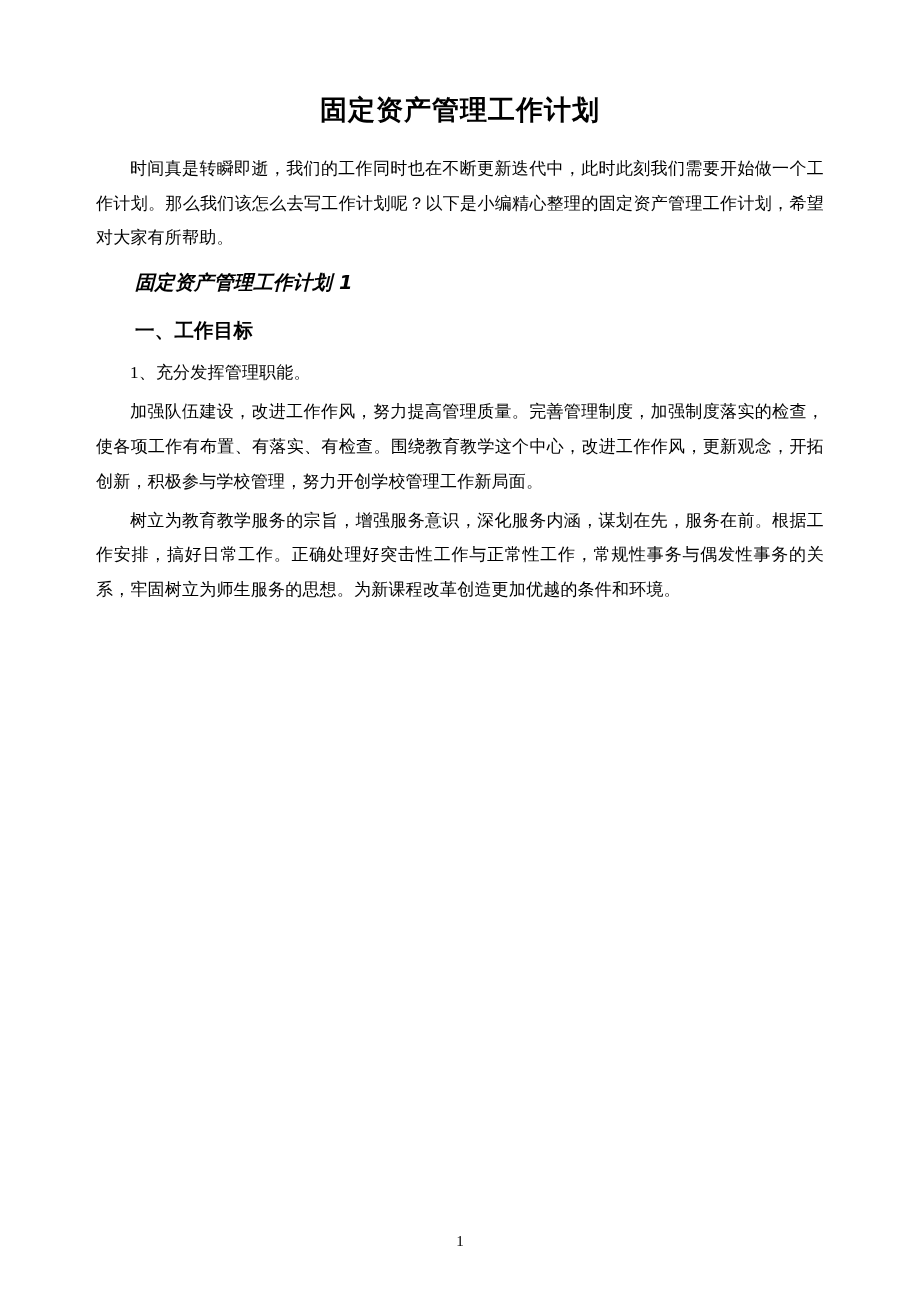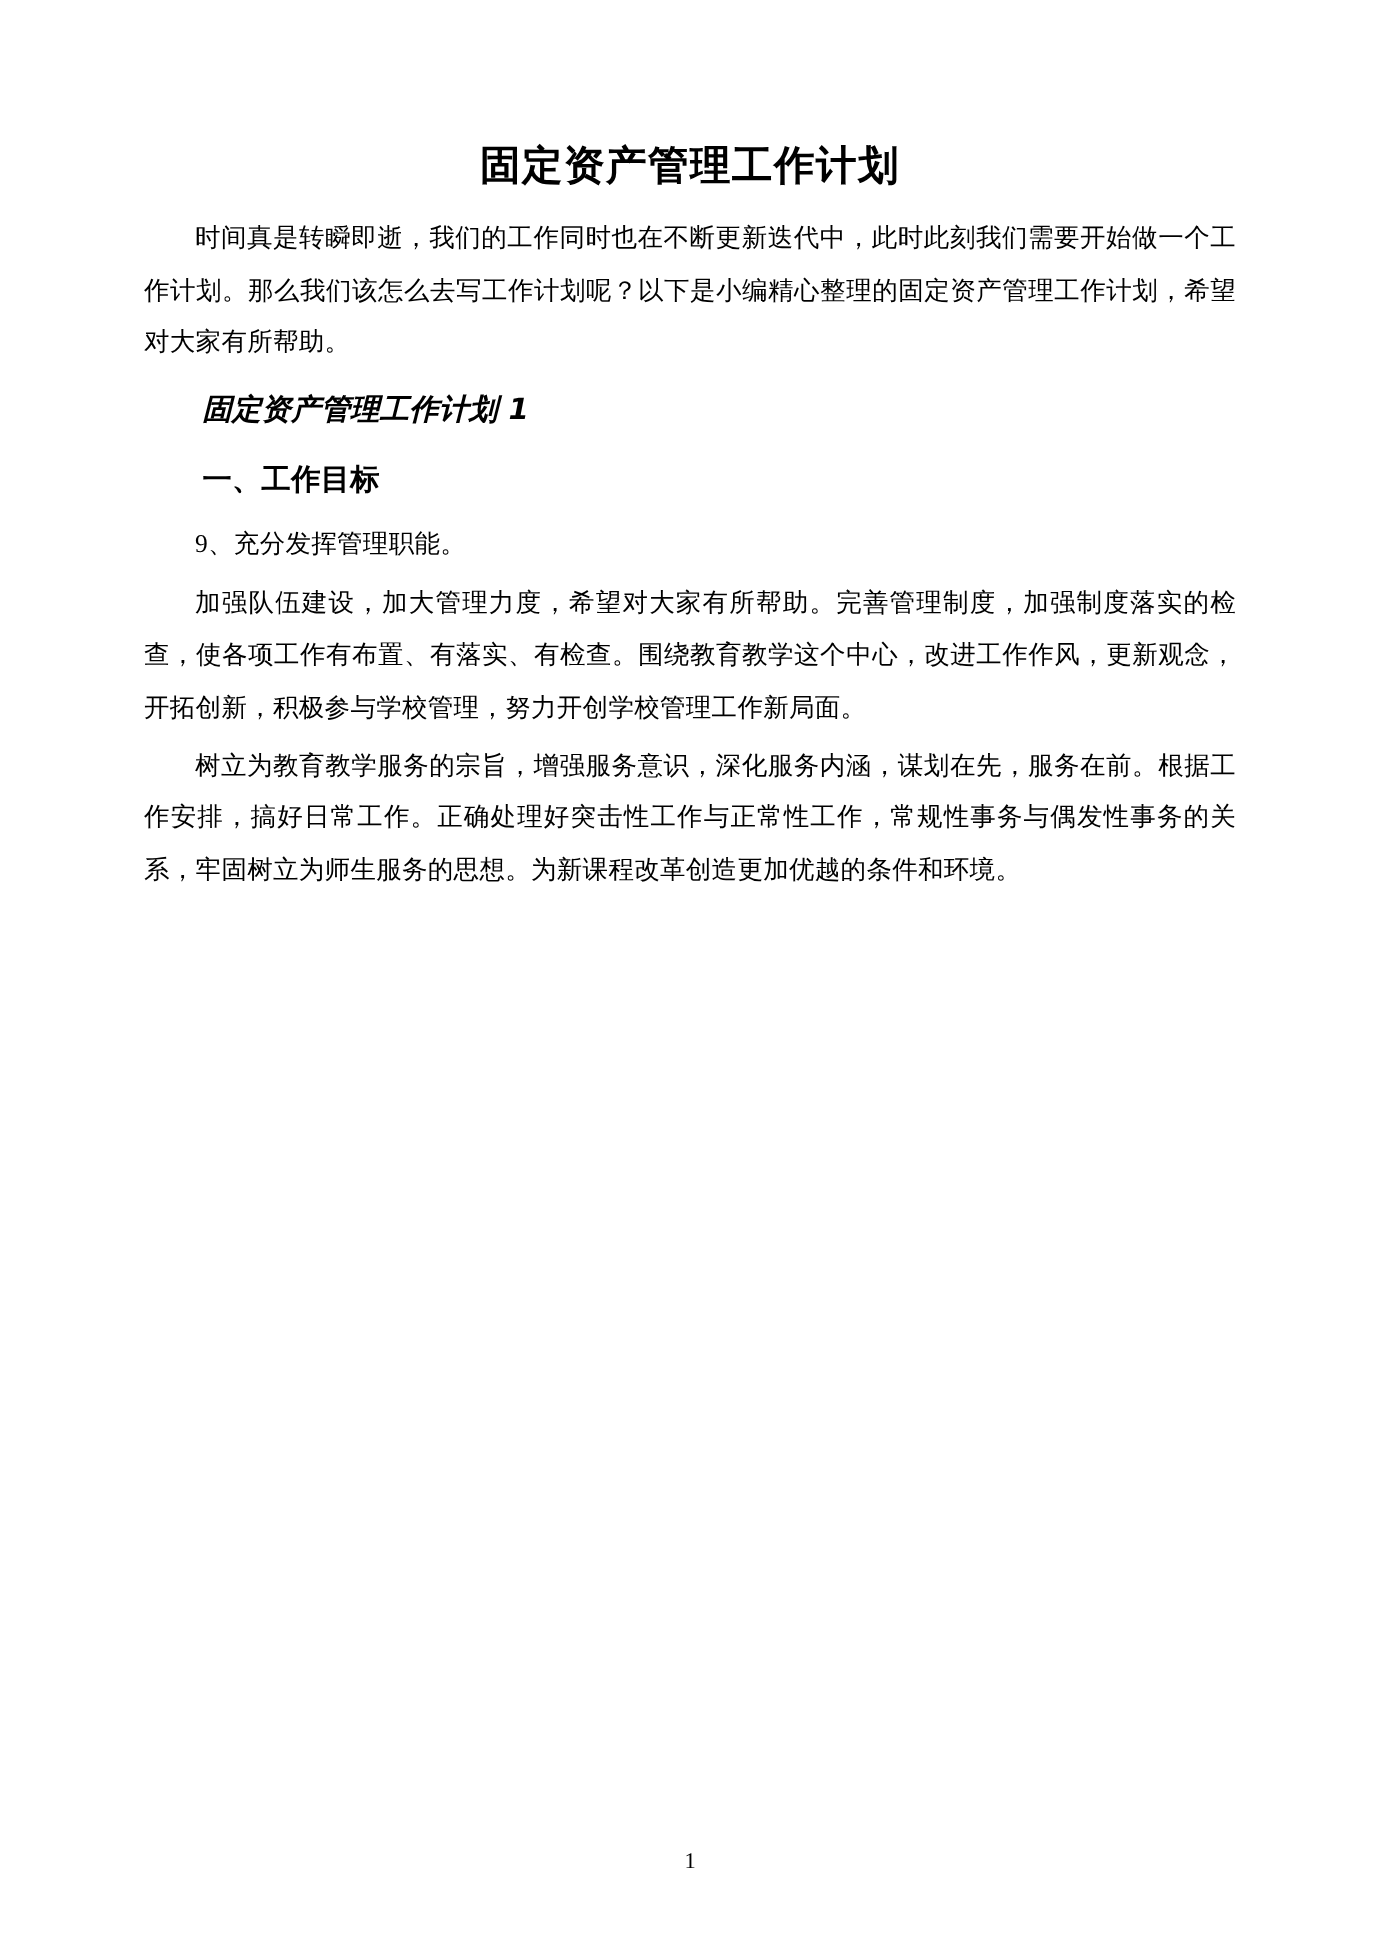--- a/index.html
+++ b/index.html
@@ -21,21 +21,21 @@
     box-sizing: border-box;
     padding: 92px 96px 40px 96px;
     position: relative;
   }
   .doc-title {
     text-align: center;
     font-family: Liberation Serif, serif;
     font-weight: bold;
     font-size: 27px;
     letter-spacing: 1px;
-    margin: 0 0 12px 0;
+    margin: 0 0 22px 0;
     line-height: 1.4;
   }
   p.body-text {
     font-size: 17px;
     line-height: 2.05;
     margin: 0 0 4px 0;
     text-indent: 2em;
     text-align: justify;
     letter-spacing: 0.2px;
   }
@@ -75,21 +75,21 @@
 <div class="page">
   <h1 class="doc-title">固定资产管理工作计划</h1>
 
   <p class="body-text">时间真是转瞬即逝，我们的工作同时也在不断更新迭代中，此时此刻我们需要开始做一个工作计划。那么我们该怎么去写工作计划呢？以下是小编精心整理的固定资产管理工作计划，希望对大家有所帮助。</p>
 
   <p class="heading-2">固定资产管理工作计划 1</p>
 
 
   <p class="heading-3">一、工作目标</p>
 
-  <p class="body-text">9、充分发挥管理职能。</p>
+  <p class="body-text">1、充分发挥管理职能。</p>
 
-  <p class="body-text">加强队伍建设，加大管理力度，希望对大家有所帮助。完善管理制度，加强制度落实的检查，使各项工作有布置、有落实、有检查。围绕教育教学这个中心，改进工作作风，更新观念，开拓创新，积极参与学校管理，努力开创学校管理工作新局面。</p>
+  <p class="body-text">加强队伍建设，改进工作作风，努力提高管理质量。完善管理制度，加强制度落实的检查，使各项工作有布置、有落实、有检查。围绕教育教学这个中心，改进工作作风，更新观念，开拓创新，积极参与学校管理，努力开创学校管理工作新局面。</p>
 
 
   <p class="body-text">树立为教育教学服务的宗旨，增强服务意识，深化服务内涵，谋划在先，服务在前。根据工作安排，搞好日常工作。正确处理好突击性工作与正常性工作，常规性事务与偶发性事务的关系，牢固树立为师生服务的思想。为新课程改革创造更加优越的条件和环境。</p>
 
   <div class="page-number">1</div>
 </div>
 
 </body></html>

